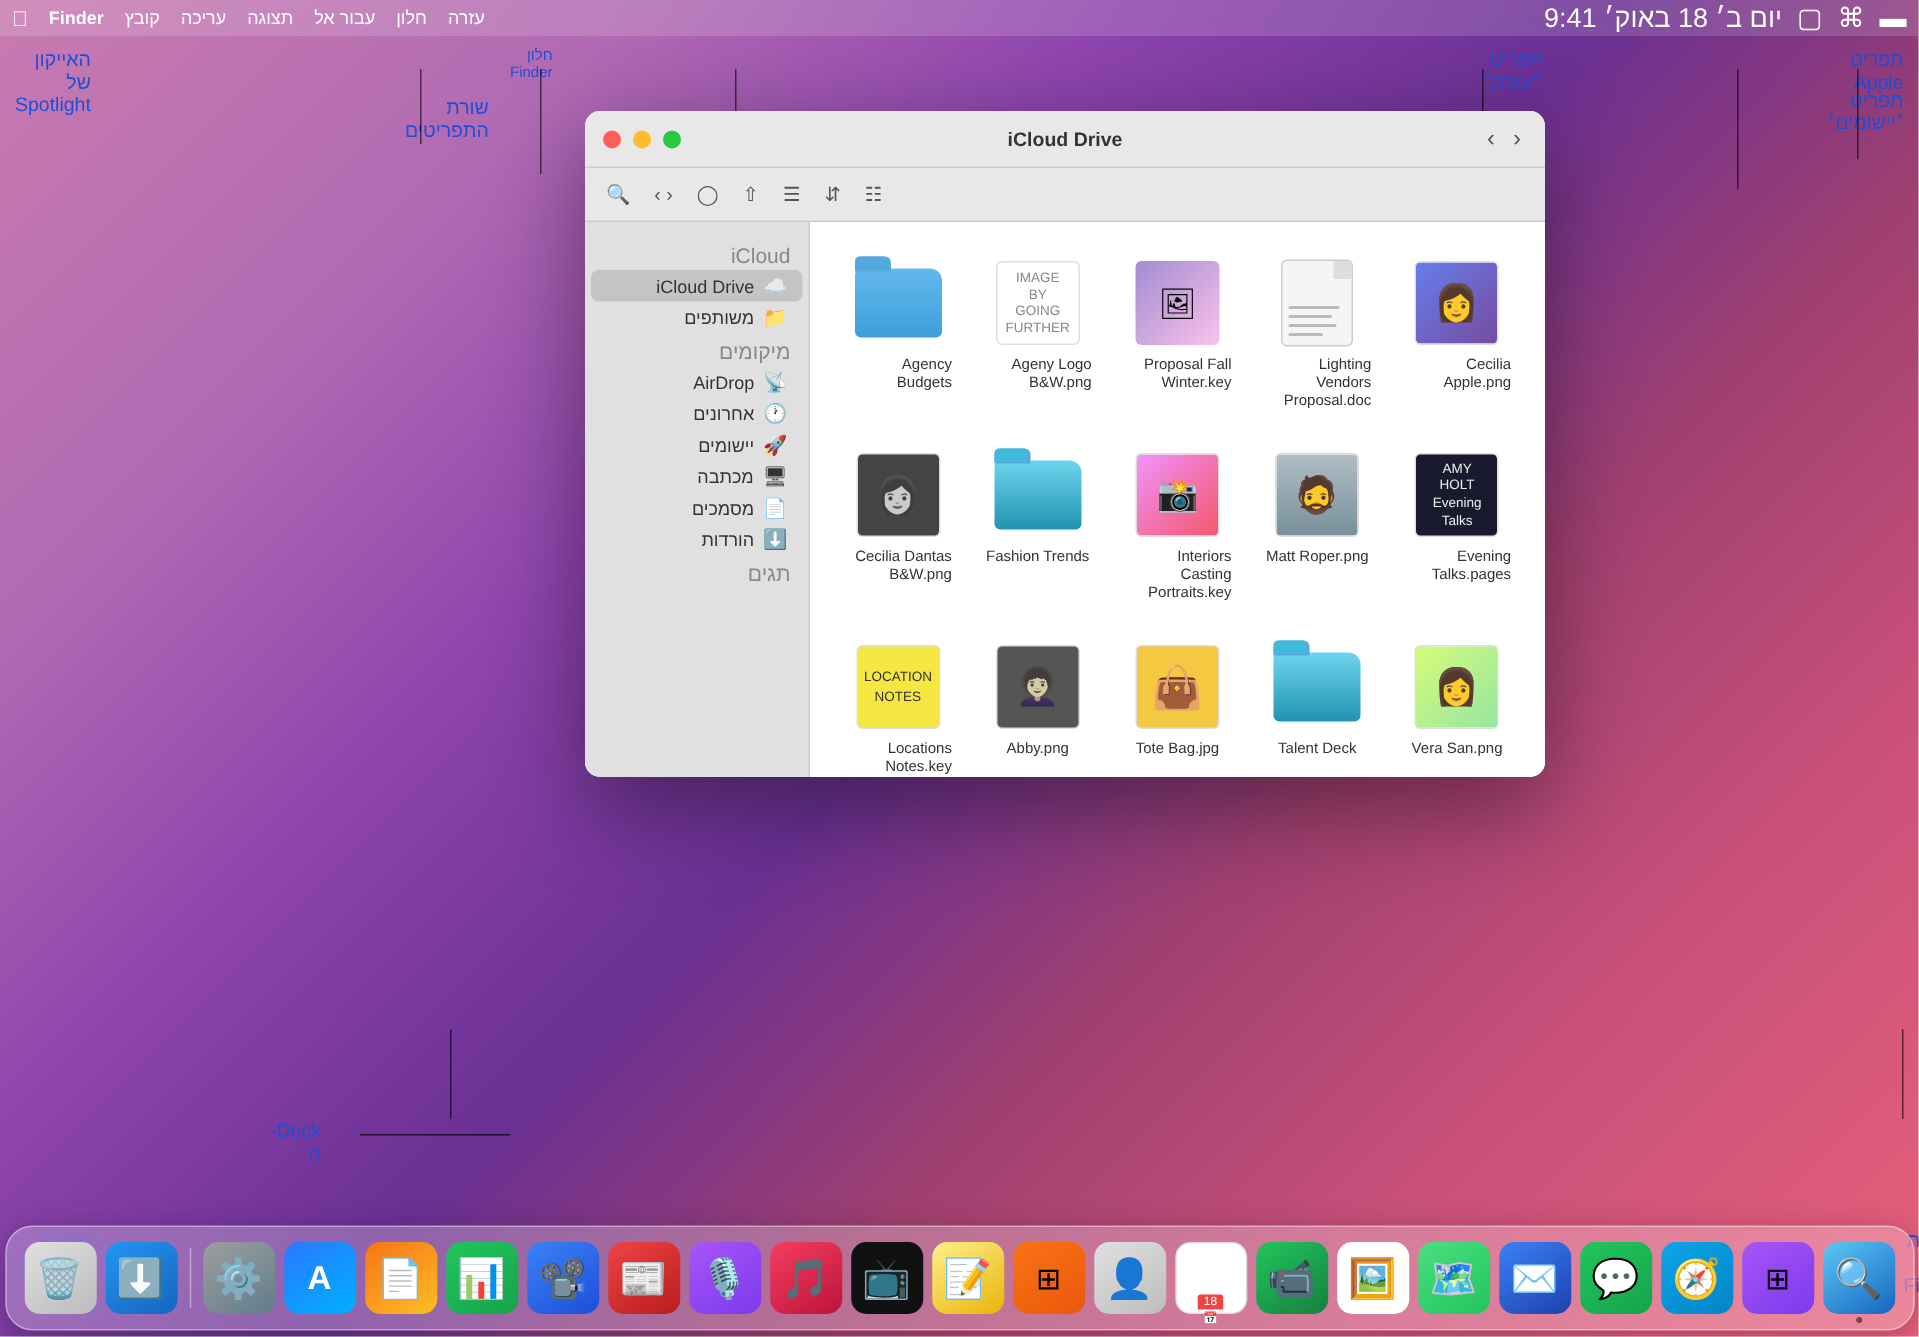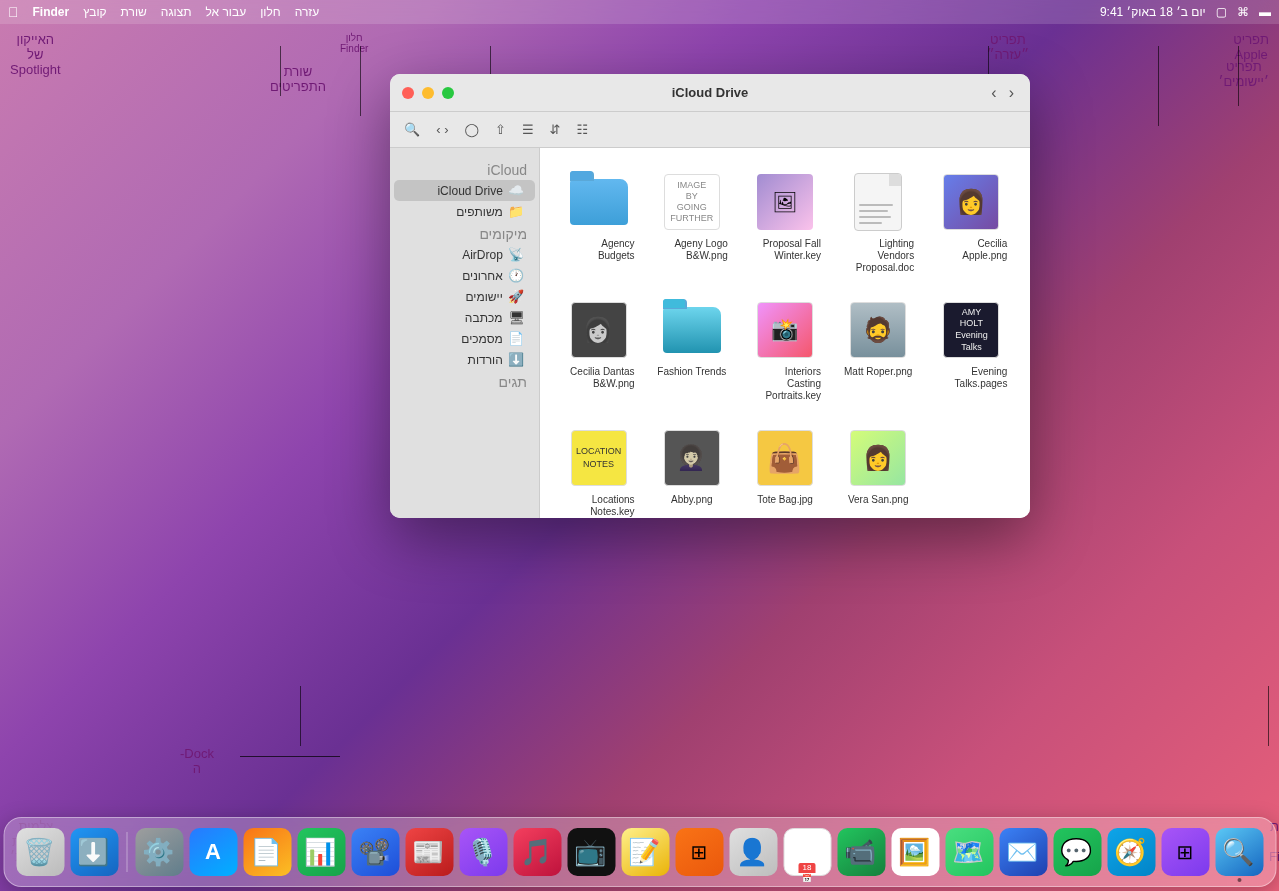--- a/index.html
+++ b/index.html
@@ -43,21 +43,21 @@
     }
     .menubar-item.bold {
       font-weight: 700;
     }
     .apple-logo {
       font-size: 14px;
       color: #fff;
     }
     .menubar-icon {
       color: #fff;
-      font-size: 12px;
+      font-size: 18px;
     }
 
     
     .desktop {
       width: 100%;
       height: calc(891px - 24px - 70px);
       position: relative;
     }
 
     
@@ -276,24 +276,24 @@
       width: 4px;
       height: 4px;
       background: rgba(0,0,0,0.5);
       border-radius: 50%;
     }
 
     
     .label-annotation {
       position: absolute;
       font-size: 13px;
-      color: #701a75;
+      color: #1d4ed8;
       font-weight: 400;
       direction: rtl;
-      text-align: center;
+      text-align: right;
     }
 
     .portrait-thumb {
       width: 56px;
       height: 56px;
       border-radius: 4px;
       overflow: hidden;
       border: 1px solid #ddd;
       display: flex;
       align-items: center;
@@ -302,21 +302,21 @@
     }
   </style>
 </head>
 <body>
 
 <div class="menubar">
   <div class="menubar-left">
     <span class="apple-logo"></span>
     <span class="menubar-item bold">Finder</span>
     <span class="menubar-item">קובץ</span>
-    <span class="menubar-item">שורת</span>
+    <span class="menubar-item">עריכה</span>
     <span class="menubar-item">תצוגה</span>
     <span class="menubar-item">עבור אל</span>
     <span class="menubar-item">חלון</span>
     <span class="menubar-item">עזרה</span>
   </div>
   <div class="menubar-right">
     <span class="menubar-icon">יום ב׳ 18 באוק׳ 9:41</span>
     <span class="menubar-icon">▢</span>
     <span class="menubar-icon">⌘</span>
     <span class="menubar-icon">▬</span>
@@ -517,20 +517,28 @@
             <span class="file-name">Abby.png</span>
           </div>
 
           <div class="file-item">
             <div class="file-icon">
               <div class="portrait-thumb" style="background:#f5c842;font-size:28px;">👜</div>
             </div>
             <span class="file-name">Tote Bag.jpg</span>
           </div>
 
+          <div class="file-item">
+            <div class="file-icon">
+              <div class="folder-icon" style="width:58px;height:46px;background:linear-gradient(180deg,#6dd5ed 0%,#2193b0 100%);border-radius:4px 8px 4px 4px;position:relative;">
+                <div style="position:absolute;top:-8px;left:0;width:22px;height:9px;background:#40bbdc;border-radius:3px 3px 0 0;"></div>
+              </div>
+            </div>
+            <span class="file-name">Talent Deck</span>
+          </div>
 
           <div class="file-item">
             <div class="file-icon">
               <div class="portrait-thumb" style="background:linear-gradient(135deg,#d4fc79,#96e6a1);font-size:24px;">👩</div>
             </div>
             <span class="file-name">Vera San.png</span>
           </div>
 
         </div>
       </div>

